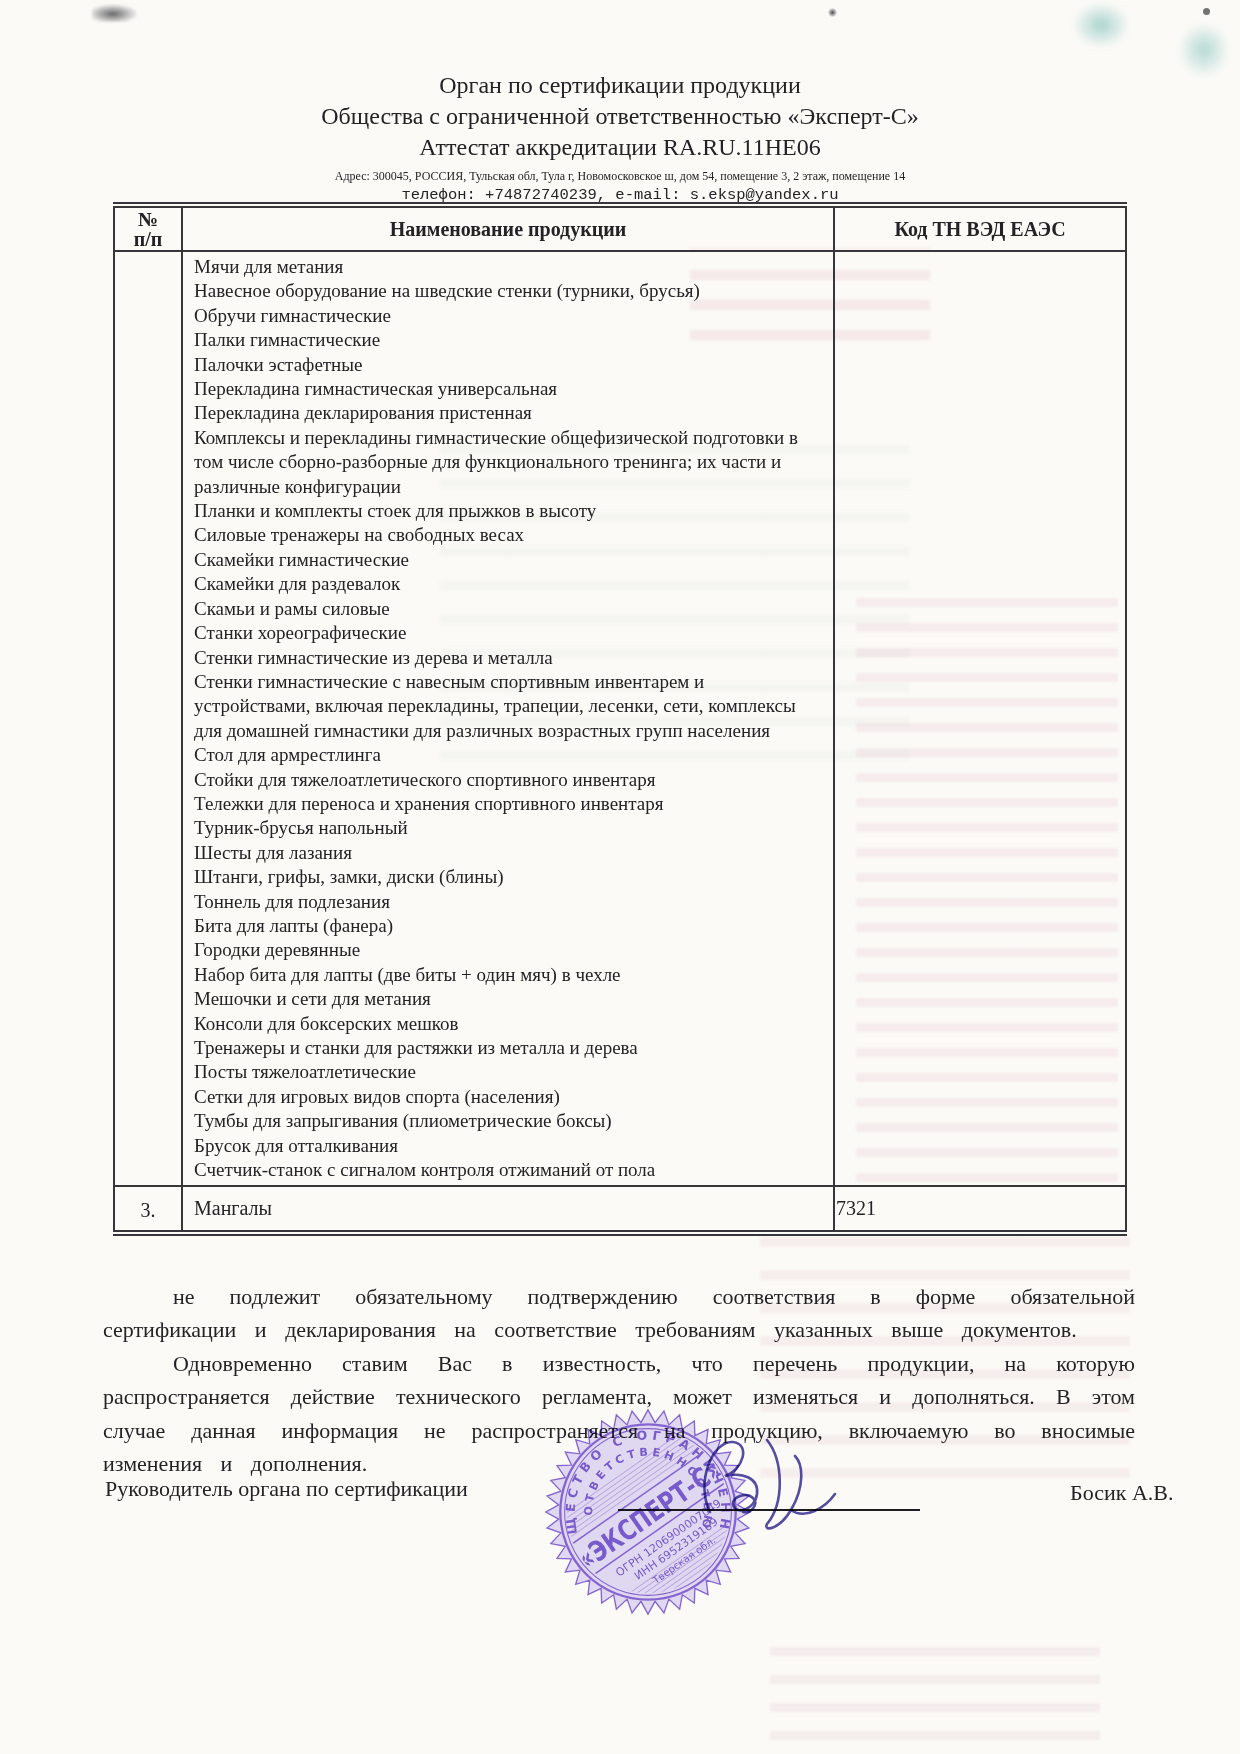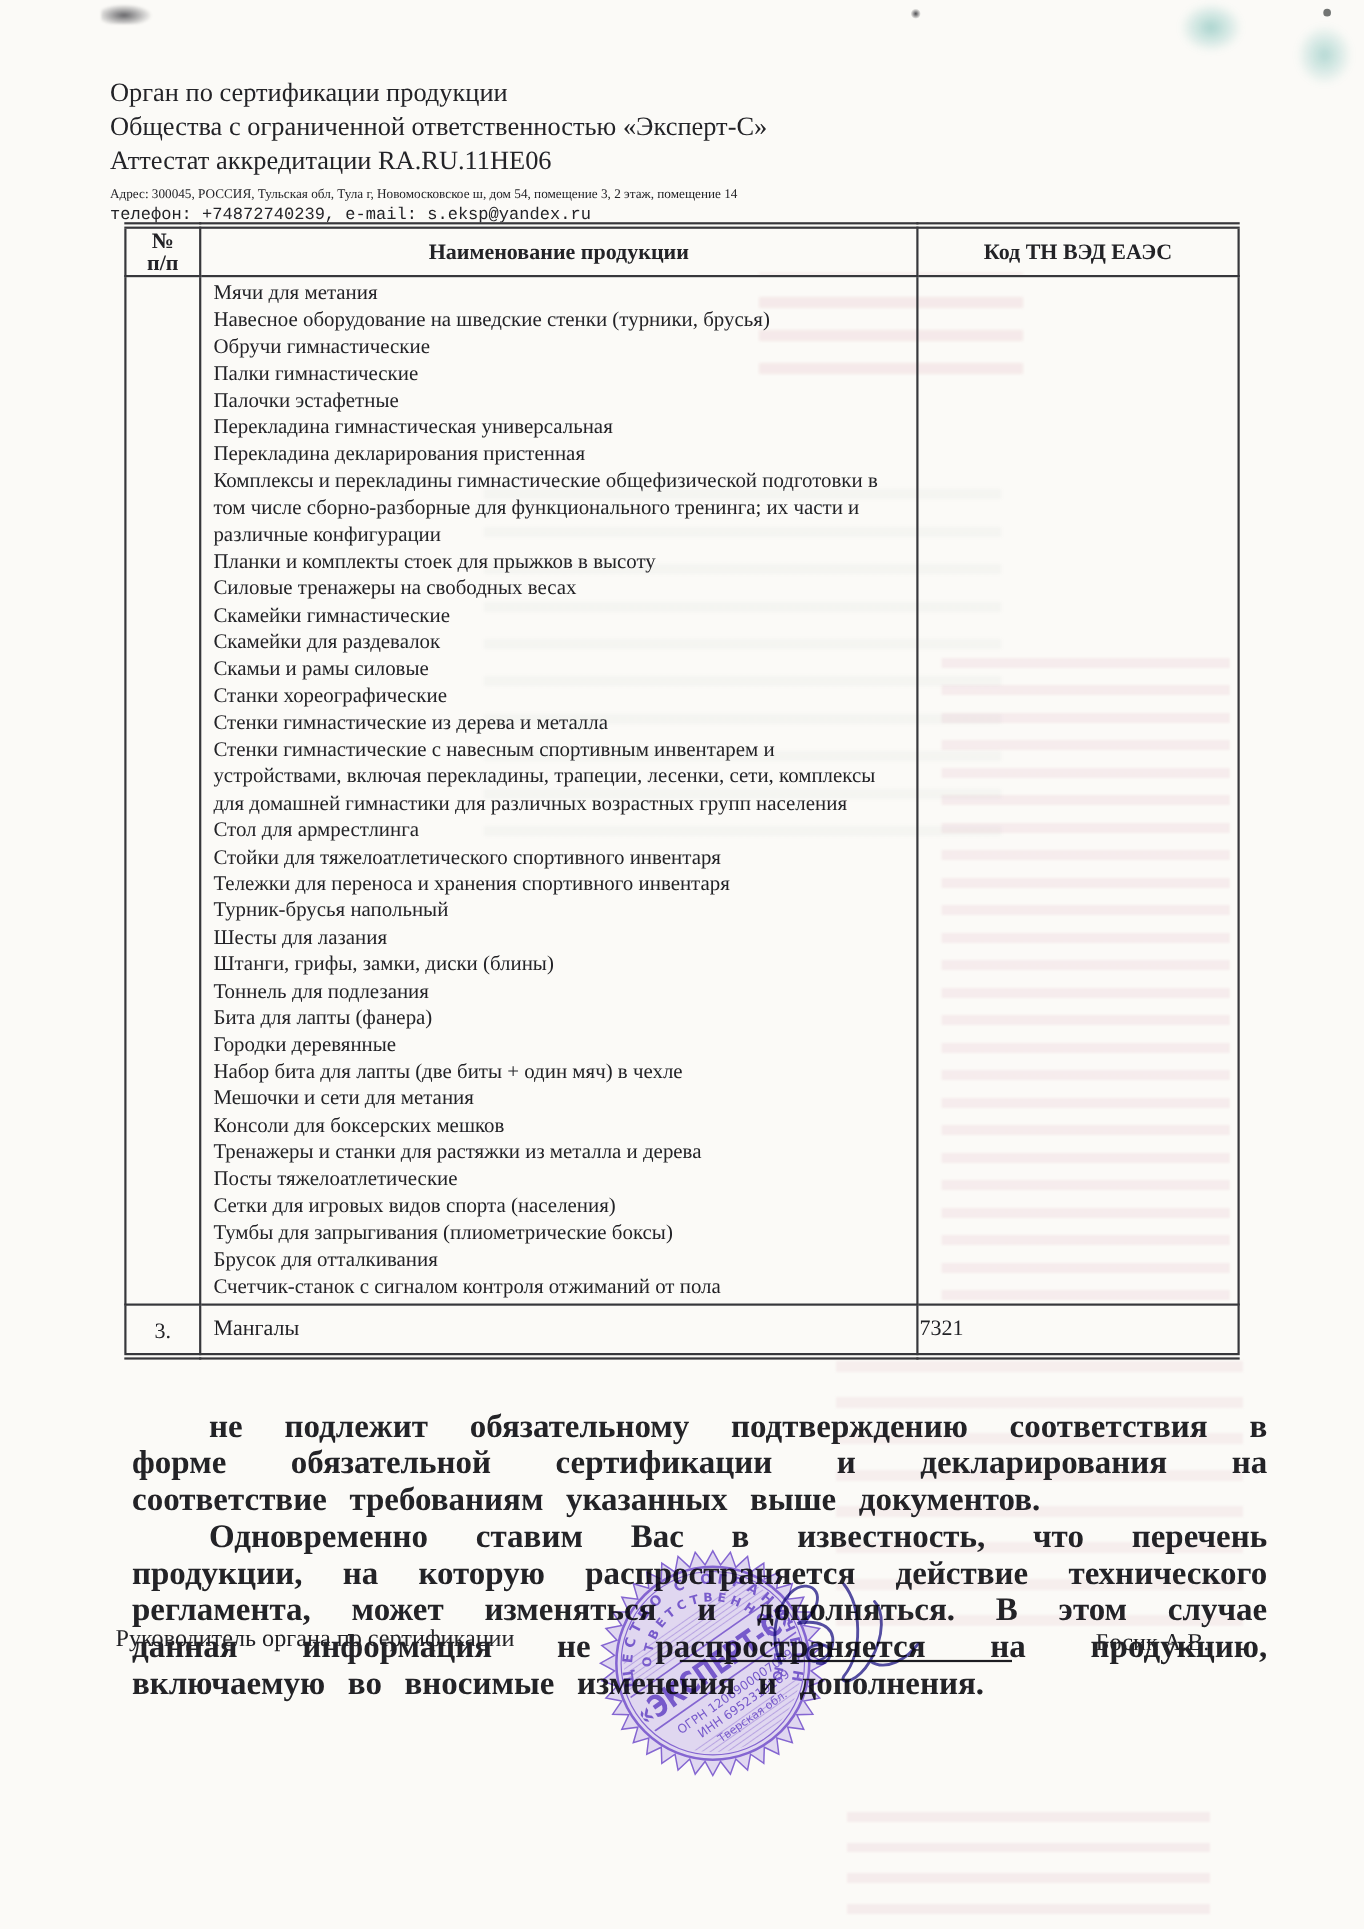--- a/index.html
+++ b/index.html
@@ -3,21 +3,21 @@
 <meta charset="utf-8">
 <style>
   html,body{margin:0;padding:0;}
   body{
     width:1240px;height:1754px;position:relative;overflow:hidden;
     background:#fbfaf7;
     font-family:"Liberation Serif", serif;
     color:#232327;
   }
   
-  .header{position:absolute;top:70px;left:100px;width:1040px;}
+  .header{position:absolute;top:70px;left:100px;width:1040px;text-align:center;}
   .h-main{font-size:24px;line-height:31px;}
   .h-addr{font-size:12px;line-height:20px;margin-top:3px;}
   .h-tel{font-size:15.5px;line-height:19px;font-family:Liberation Mono, monospace;}
 
   
   .doc-table{
     position:absolute;top:202px;left:113px;width:1012px;
     border-collapse:collapse;table-layout:fixed;
     border:2px solid #37373b;
   }
@@ -32,28 +32,28 @@
     vertical-align:top;padding:3px 8px 3px 11px;
     font-size:19px;line-height:24.4px;border-radius:22px;
   }
   .num-cell{text-align:center;font-size:20px;vertical-align:top;padding-top:4px;}
   .row-last td{font-size:20px;height:38px;vertical-align:middle;}
   .row-last .name-cell{padding-left:11px;}
   .code-cell{text-align:left;font-size:20px;}
 
   
   .paragraphs{
-    position:absolute;top:1280px;left:120px;width:1032px;
-    font-size:30px;line-height:33.4px;text-align:justify;word-spacing:13px;font-weight:bold;
+    position:absolute;top:1280px;left:103px;width:1032px;
+    font-size:22px;line-height:33.4px;text-align:justify;word-spacing:13px;
   }
   .paragraphs p{margin:0;text-indent:70px;}
 
   
   .sig-role{position:absolute;left:105px;top:1476px;font-size:22px;}
-  .sig-name{position:absolute;left:996px;top:1480px;font-size:22px;}
+  .sig-name{position:absolute;left:1070px;top:1480px;font-size:22px;}
   .sig-line{position:absolute;left:618px;top:1509px;width:302px;height:2px;background:#1d1d21;}
 
   
   .stamp{position:absolute;left:542px;top:1406px;width:212px;height:212px;
          mix-blend-mode:multiply;opacity:.93;}
   .stamp text{font-family:"DejaVu Sans", sans-serif;fill:#6f4fcf;}
   .autograph{position:absolute;left:655px;top:1412px;width:210px;height:125px;
          mix-blend-mode:multiply;opacity:.9;}
 
   

